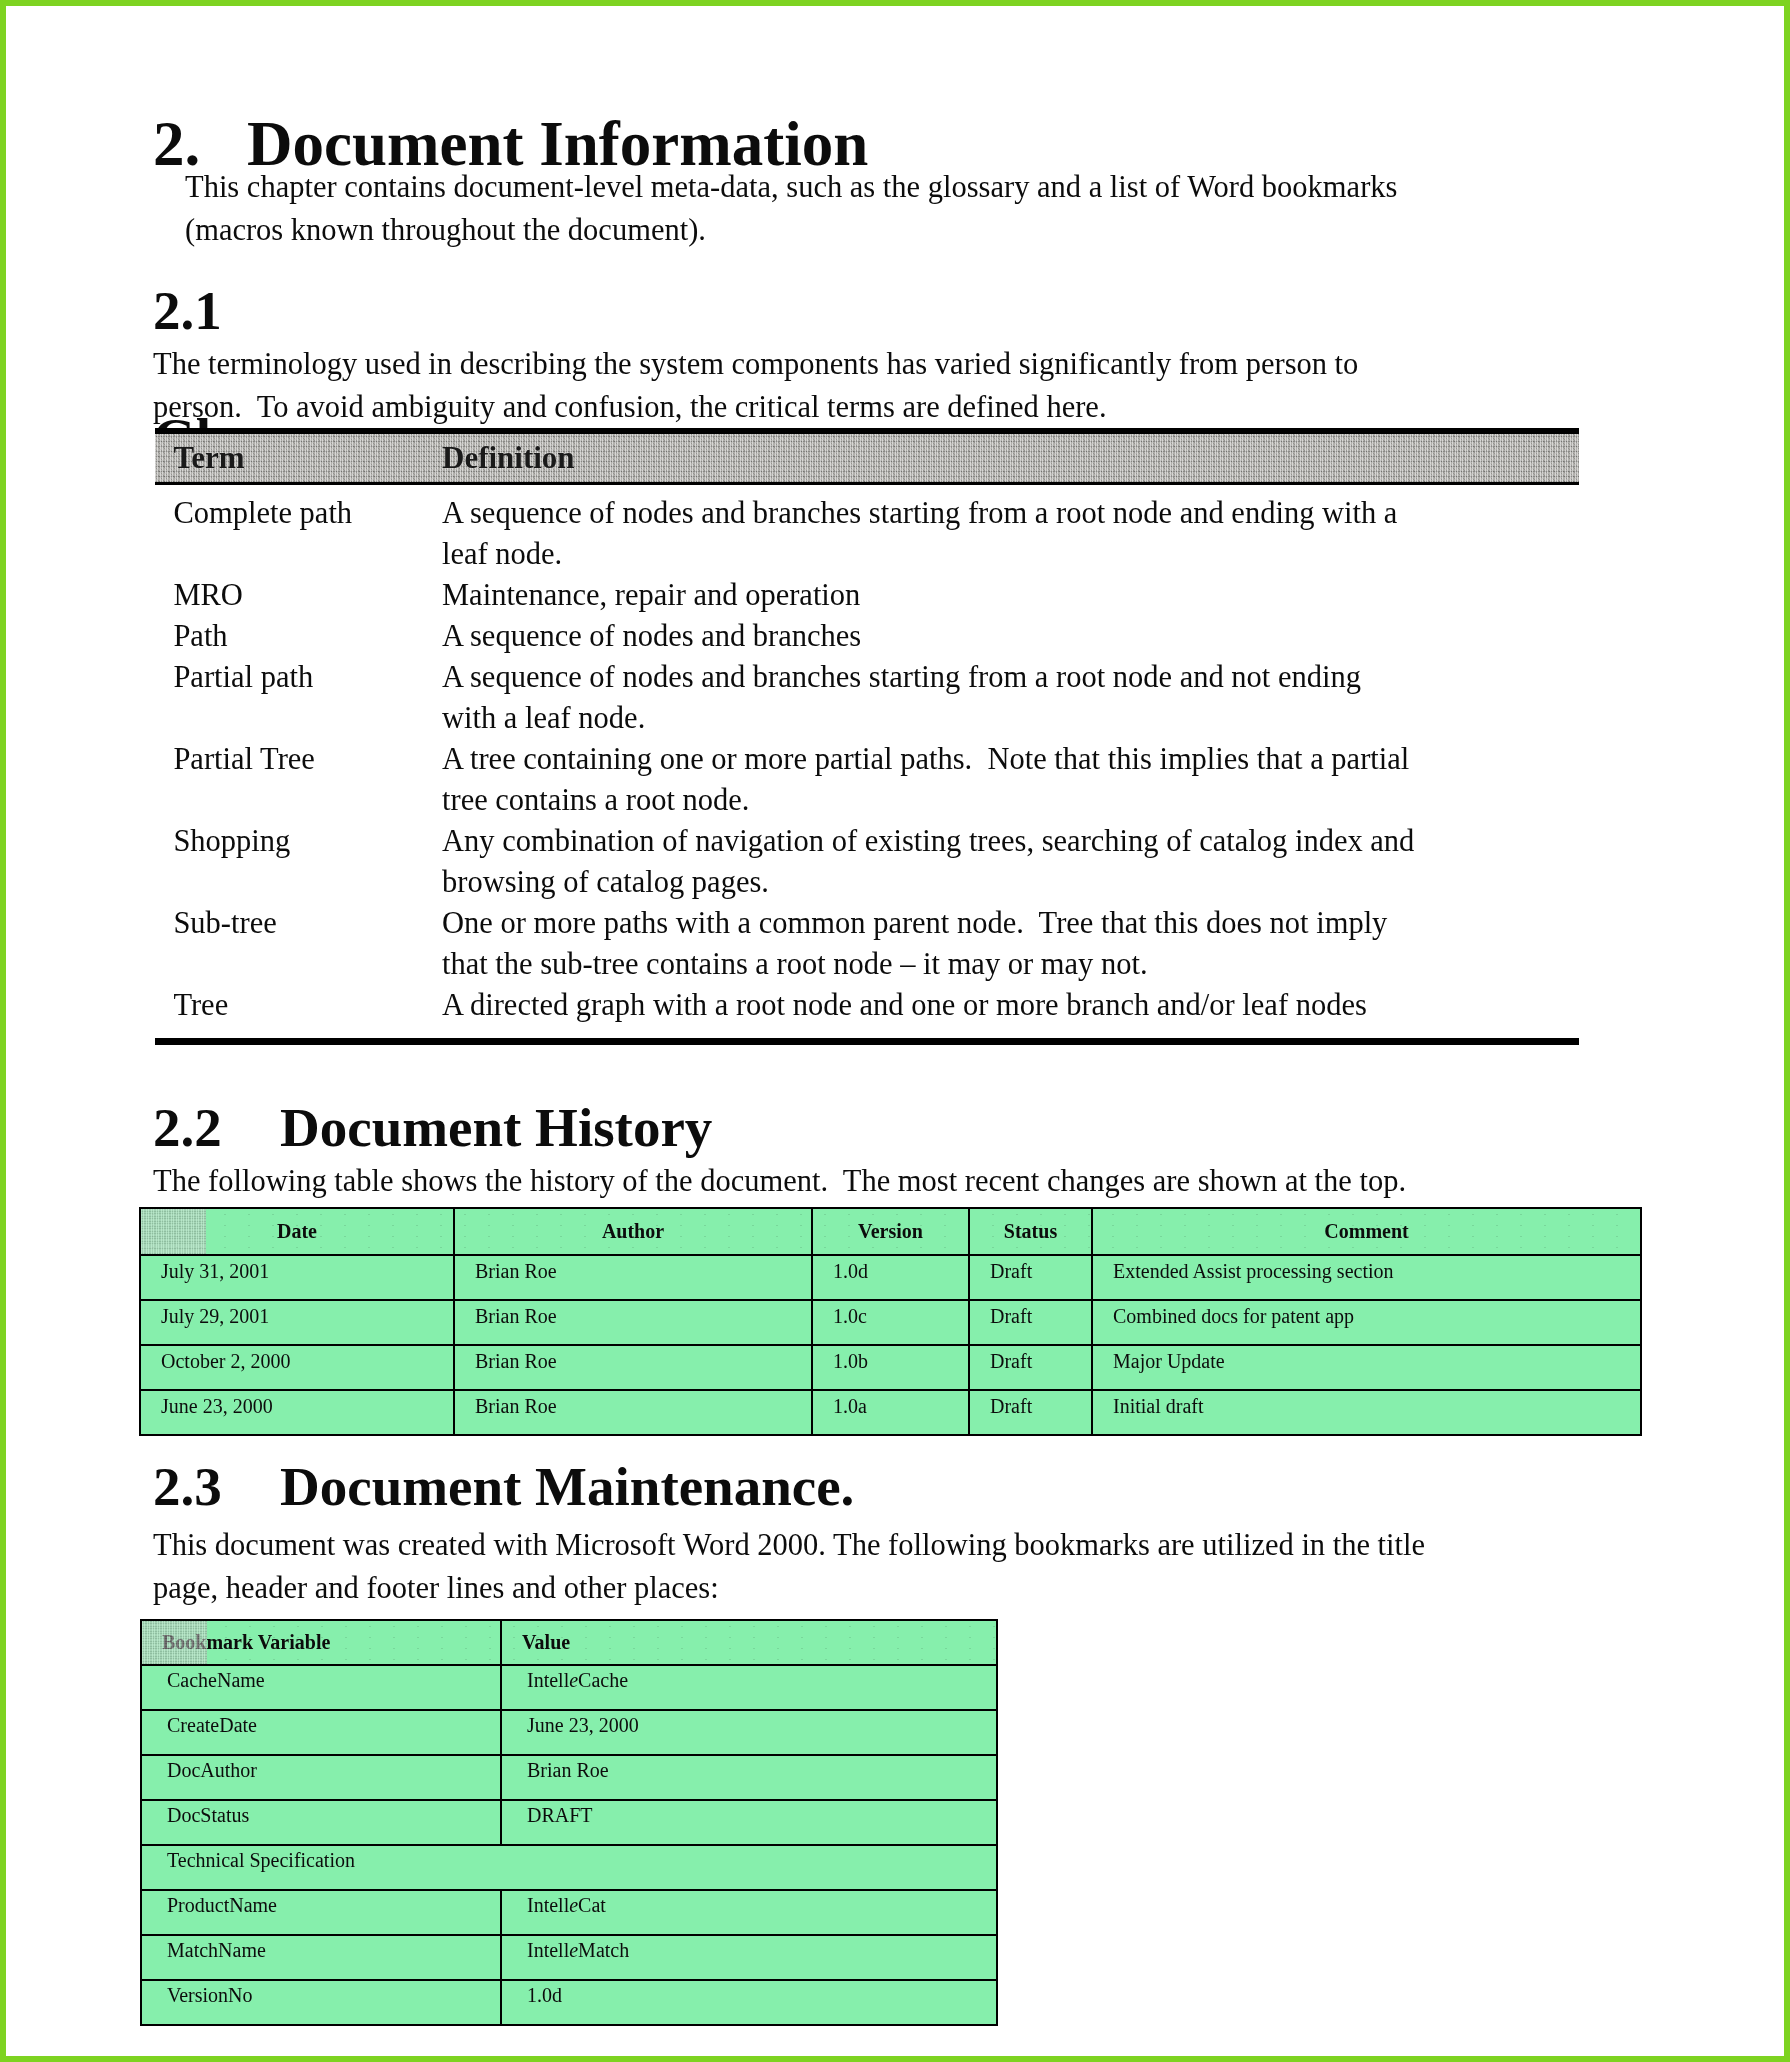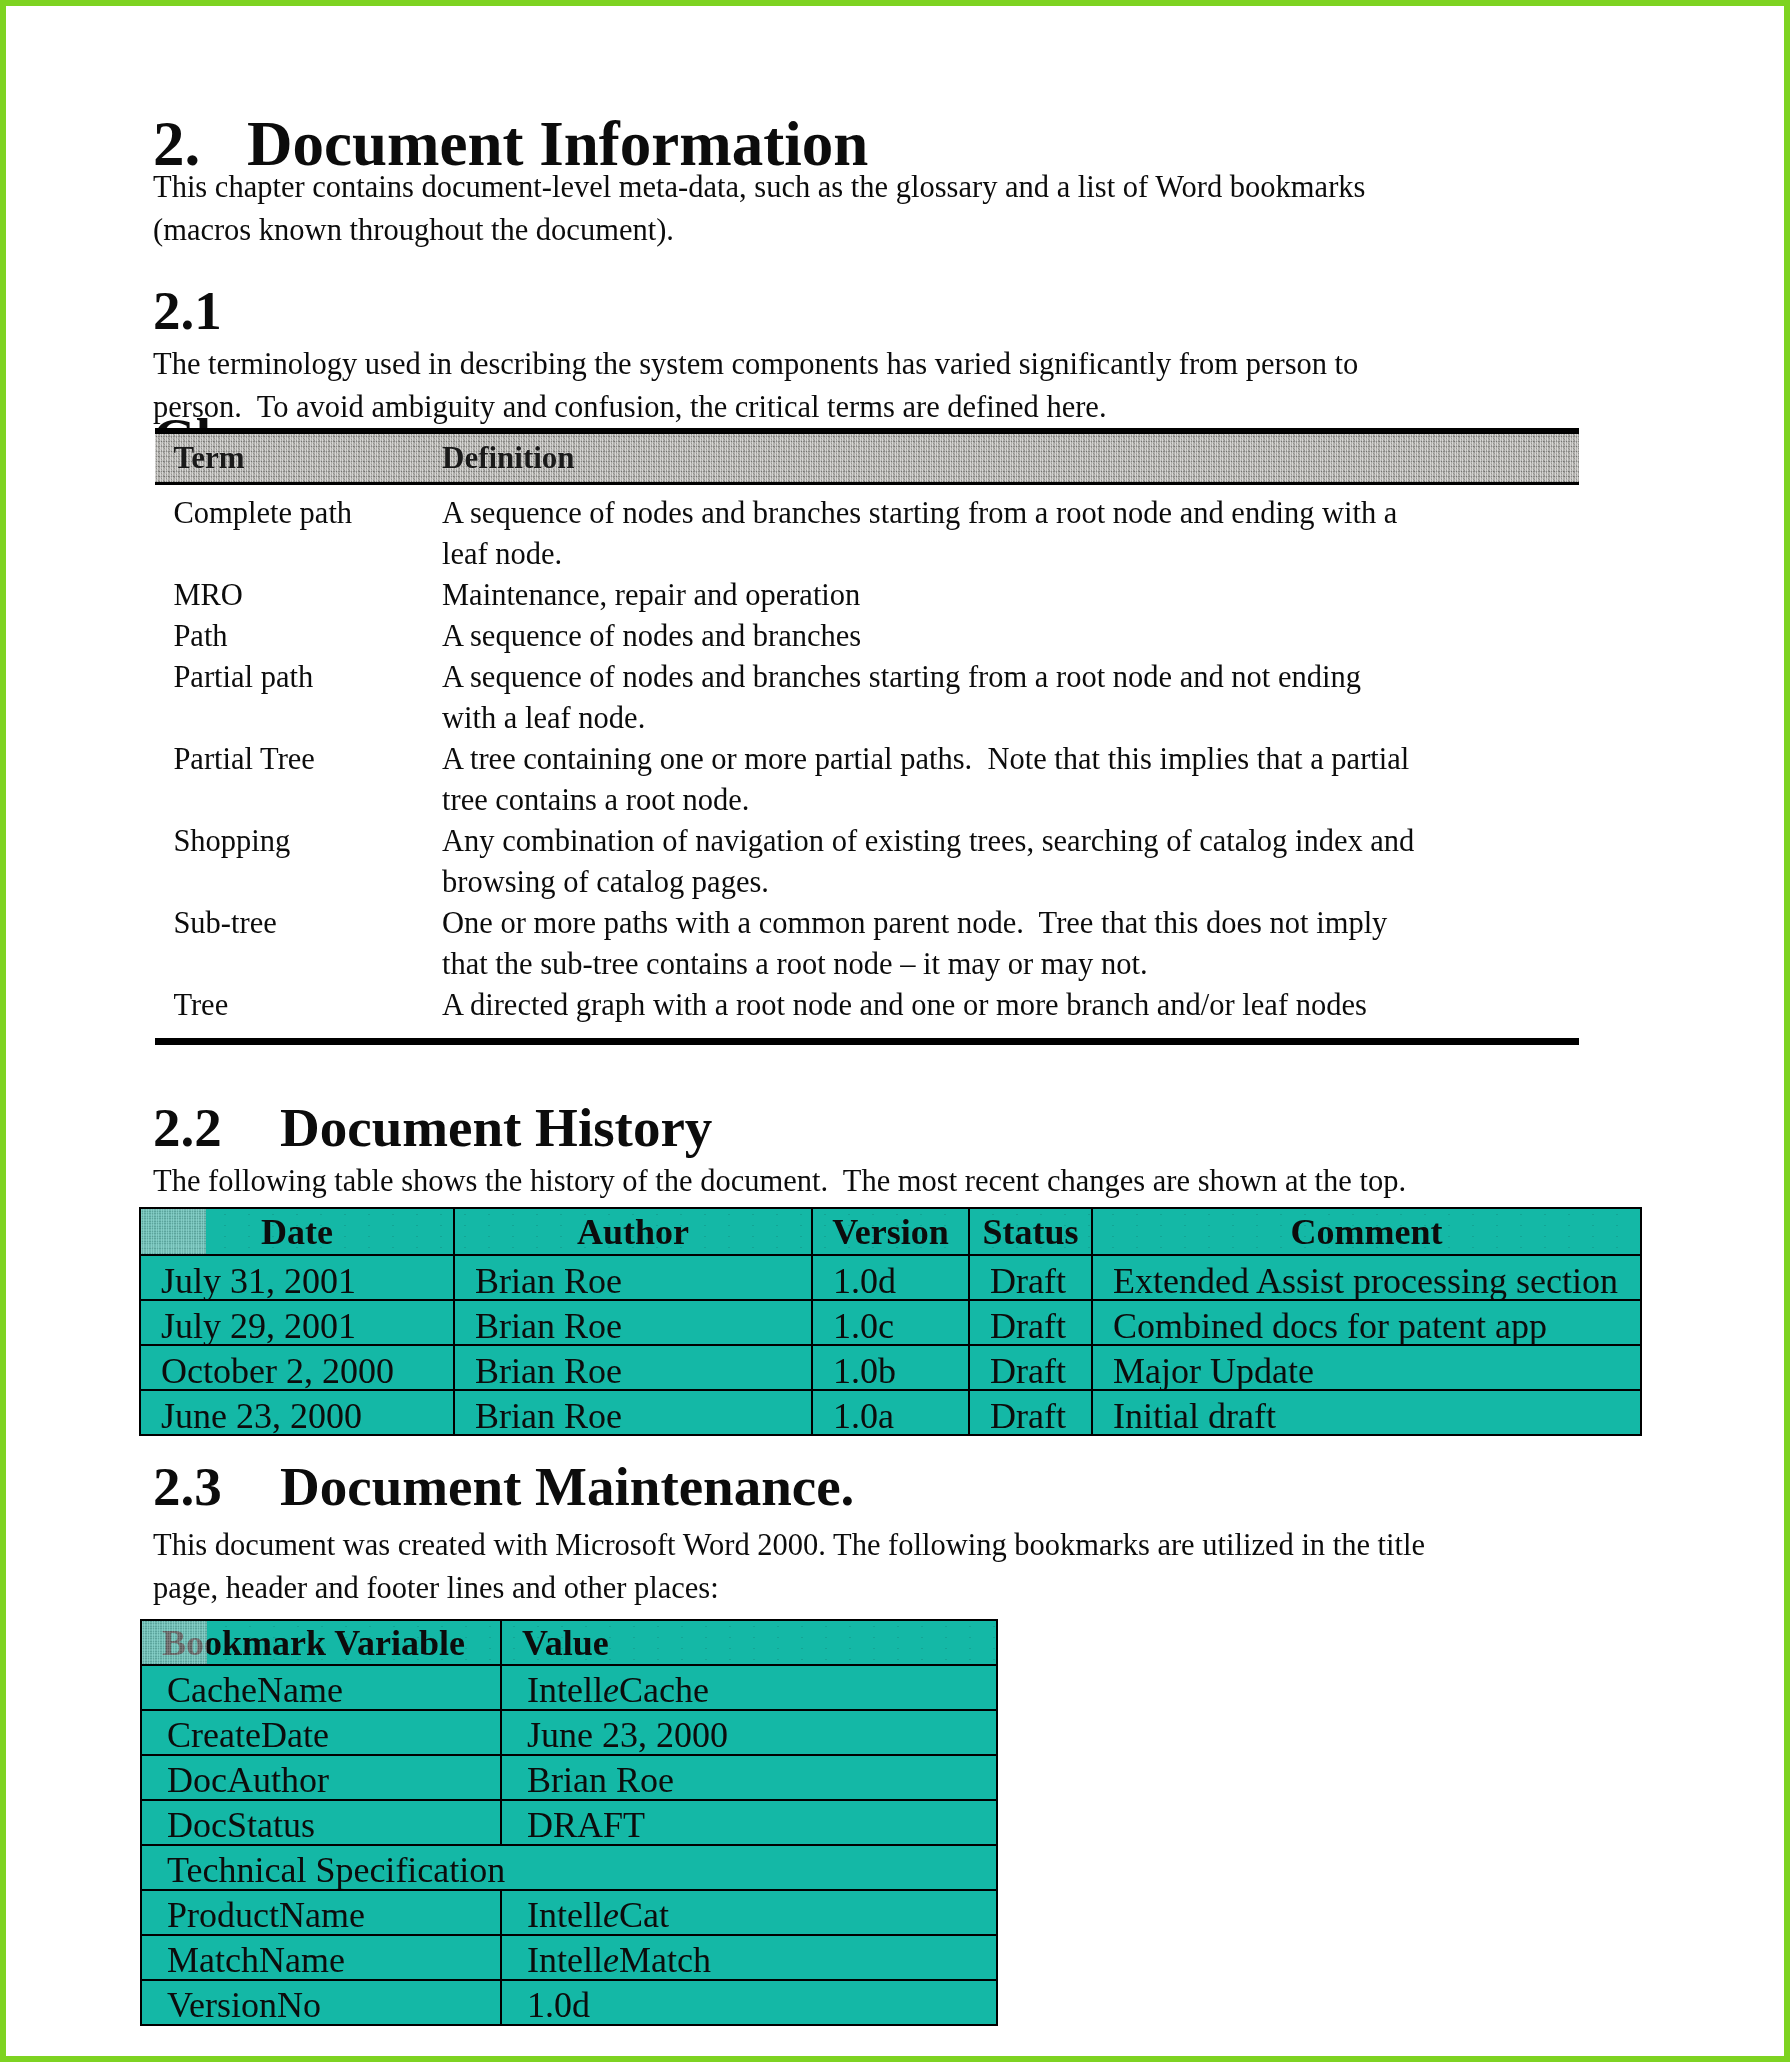--- a/index.html
+++ b/index.html
@@ -42,21 +42,21 @@
     text-shadow:0 0 1.7px rgba(255,255,255,.6);
   }
   .ghead .g-term-h{width:287px;flex:0 0 287px;padding-left:18.4px;box-sizing:border-box;}
   .gbody{padding:8.3px 0 11.7px 0;font-size:30.5px;}
   .grow{display:flex;}
   .g-term{flex:0 0 287px;padding-left:18.4px;box-sizing:border-box;line-height:41px;}
   .g-def{flex:1;line-height:41px;}
   .gfoot{border-top:7.5px solid #000;height:0;}
 
   
-  .rtable{border:2.5px solid #000;box-sizing:border-box;font-size:36px;background:#14b8a6;}
+  .rtable{border:2.5px solid #000;box-sizing:border-box;font-size:20px;background:#86efac;}
   .trow{display:flex;border-top:2.5px solid #000;}
   .trow:first-child{border-top:none;}
   .tcell{box-sizing:border-box;border-right:2.5px solid #000;padding:4.2px 0 0 20px;position:relative;overflow:hidden;}
   .tcell:last-child{border-right:none;}
   .thead .tcell{font-weight:bold;padding-left:0;text-align:center;}
   .thead{
     background-image:radial-gradient(rgba(0,0,0,.10) 1px, transparent 1.2px);
     background-size:24px 11px;
   }
   .stip{
@@ -89,21 +89,21 @@
   .it{font-style:italic;}
 </style>
 </head>
 <body>
 
 <div class="abs h1">
   <span class="hnum">2.</span>
   <span>Document Information</span>
 </div>
 
-<div class="abs para" style="top:160px;">
+<div class="abs para" style="top:160px;margin-left:32px;">
   <div class="line">This chapter contains document-level meta-data, such as the glossary and a list of Word bookmarks</div>
   <div class="line">(macros known throughout the document).</div>
 </div>
 
 <div class="abs h2" style="top:277px;flex-direction:column;">
   <span class="hnum">2.1</span>
   <span>Glossary</span>
 </div>
 <div class="abs para" style="top:337px;">
   <div class="line">The terminology used in describing the system components has varied significantly from person to</div>

